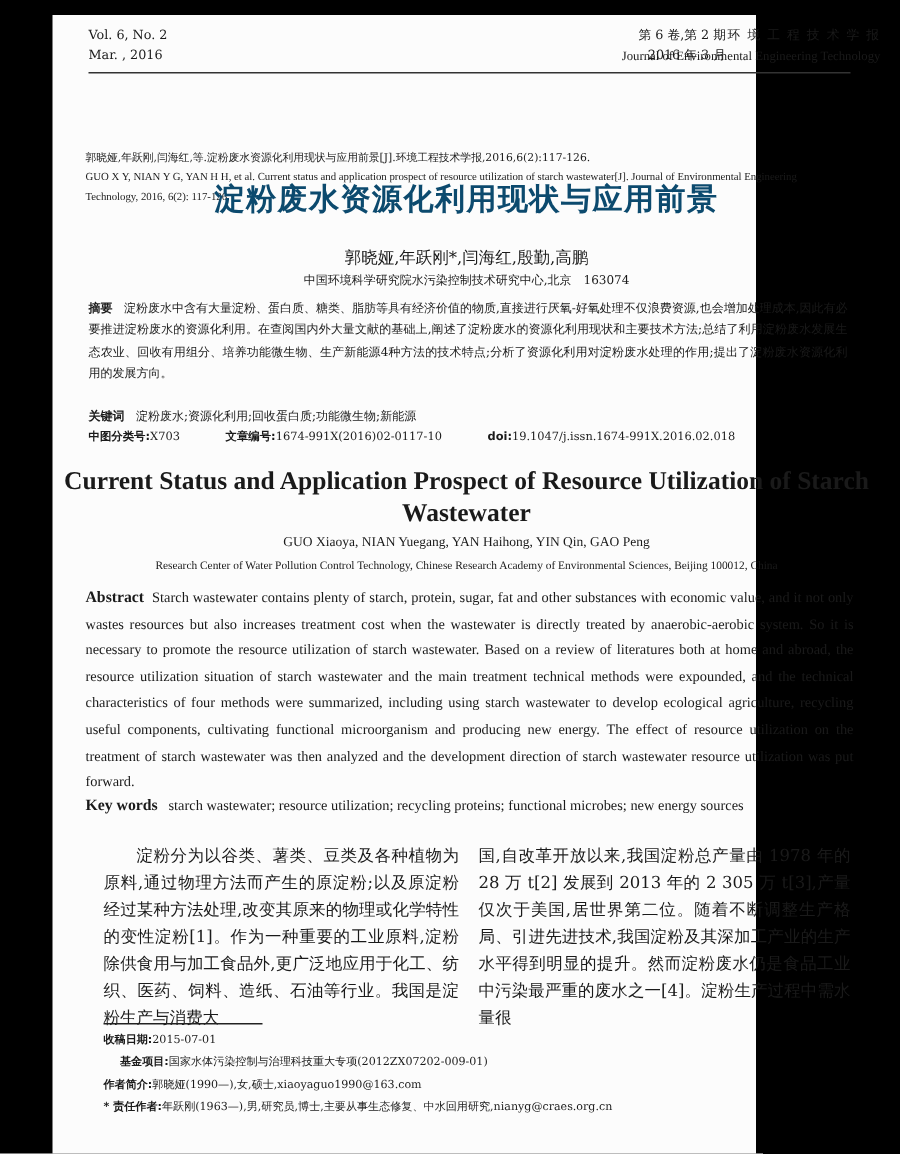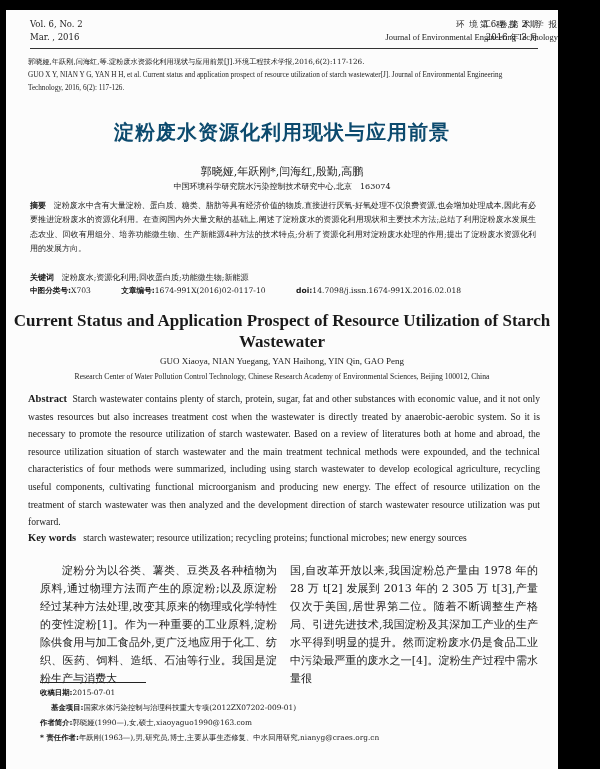--- a/index.html
+++ b/index.html
@@ -1,27 +1,27 @@
 <!DOCTYPE html>
 <html><head>
 <meta charset="utf-8">
 <style>
   html, body { margin: 0; padding: 0; }
   body {
     width: 600px; height: 769px; background: #000; position: relative; overflow: hidden;
     font-family: "DejaVu Serif", serif; color: #1a1a1a;
   }
   .page {
-    position: absolute; left: 6px; top: 10px; width: 552px; height: 759px;
+    position: absolute; left: 35px; top: 10px; width: 469px; height: 759px;
     background: #fcfcfc;
   }
   .abs { position: absolute; white-space: nowrap; }
   .hdr { font-size: 8.5px; line-height: 13px; }
   .hdr-rule { position: absolute; left: 24px; top: 38px; width: 508px; height: 1px; background: #333; }
-  .cite { font-size: 7.2px; line-height: 13px; left: 22px; width: 510px; white-space: normal; }
+  .cite { font-size: 7.2px; line-height: 13px; left: 22px; width: 510px; white-space: normal; margin-top: 43px; }
   .title-cn {
     left: 0; width: 552px; text-align: center; top: 109px;
     font-family: "DejaVu Sans", sans-serif; font-size: 20px; font-weight: bold; letter-spacing: 1px; color: #0c4a6e;
   }
   .authors-cn { left: 0; width: 552px; text-align: center; top: 154px; font-size: 11px; }
   .affil-cn { left: 0; width: 552px; text-align: center; top: 171px; font-size: 8px; }
   .abs-cn { left: 24px; width: 506px; top: 189px; font-size: 8px; line-height: 14.3px; white-space: normal; text-align: justify; }
   .lbl { font-weight: bold; font-family: "DejaVu Sans", sans-serif; }
   .kw-cn { left: 24px; top: 262px; font-size: 8px; }
   .cls-cn { left: 24px; top: 276px; font-size: 7.6px; }
@@ -78,21 +78,21 @@
   </div>
 
   <div class="abs kw-cn">
     <span class="lbl">关键词</span>&nbsp;&nbsp;
     <span>淀粉废水;资源化利用;回收蛋白质;功能微生物;新能源</span>
   </div>
 
   <div class="abs cls-cn">
     <span class="lbl">中图分类号:</span><span>X703</span><span class="sep"></span>
     <span class="lbl">文章编号:</span><span>1674-991X(2016)02-0117-10</span><span class="sep"></span>
-    <span class="lbl">doi:</span><span>14.7098/j.issn.1674-991X.2016.02.018</span>
+    <span class="lbl">doi:</span><span>19.1047/j.issn.1674-991X.2016.02.018</span>
   </div>
 
   <div class="abs title-en">Current Status and Application Prospect of Resource Utilization of Starch Wastewater</div>
   <div class="abs authors-en">GUO Xiaoya, NIAN Yuegang, YAN Haihong, YIN Qin, GAO Peng</div>
   <div class="abs affil-en">Research Center of Water Pollution Control Technology, Chinese Research Academy of Environmental Sciences, Beijing 100012, China</div>
 
   <div class="abs abs-en">
     <span class="lbl">Abstract</span>&nbsp;
     <span>Starch wastewater contains plenty of starch, protein, sugar, fat and other substances with economic value, and it not only wastes resources but also increases treatment cost when the wastewater is directly treated by anaerobic-aerobic system. So it is necessary to promote the resource utilization of starch wastewater. Based on a review of literatures both at home and abroad, the resource utilization situation of starch wastewater and the main treatment technical methods were expounded, and the technical characteristics of four methods were summarized, including using starch wastewater to develop ecological agriculture, recycling useful components, cultivating functional microorganism and producing new energy. The effect of resource utilization on the treatment of starch wastewater was then analyzed and the development direction of starch wastewater resource utilization was put forward.</span>
   </div>

